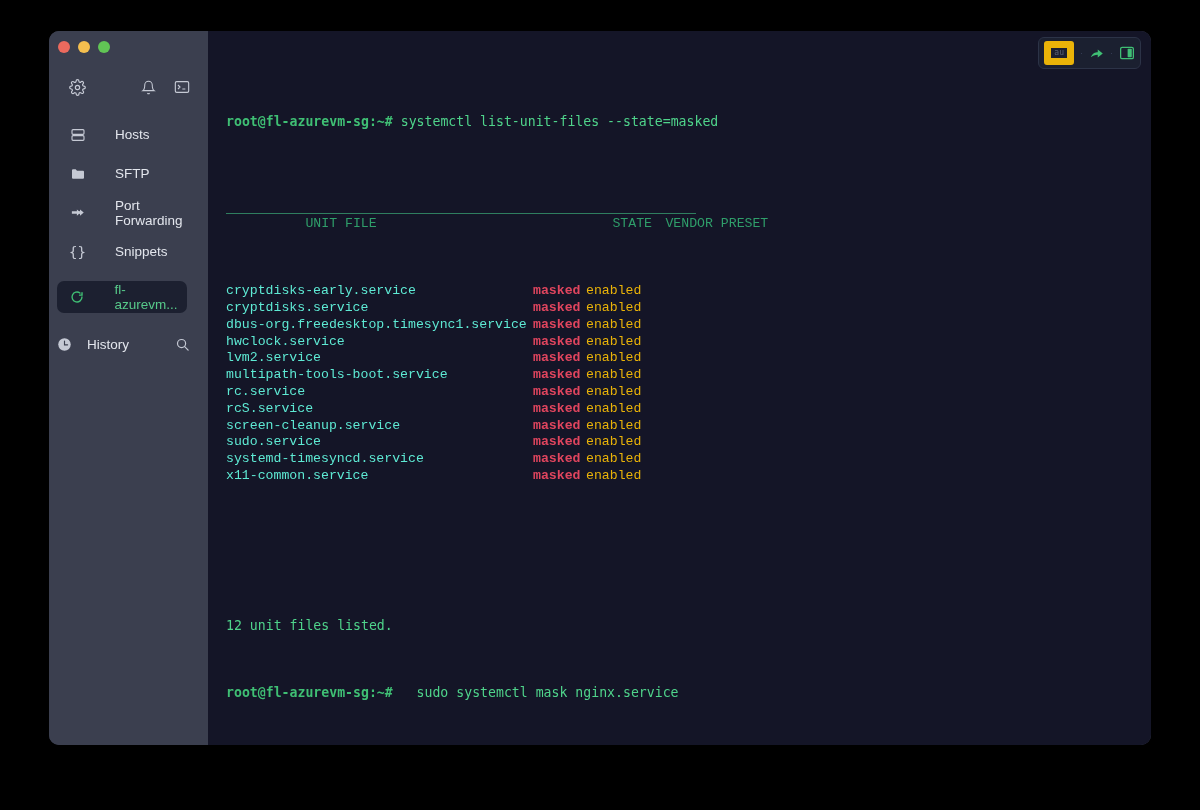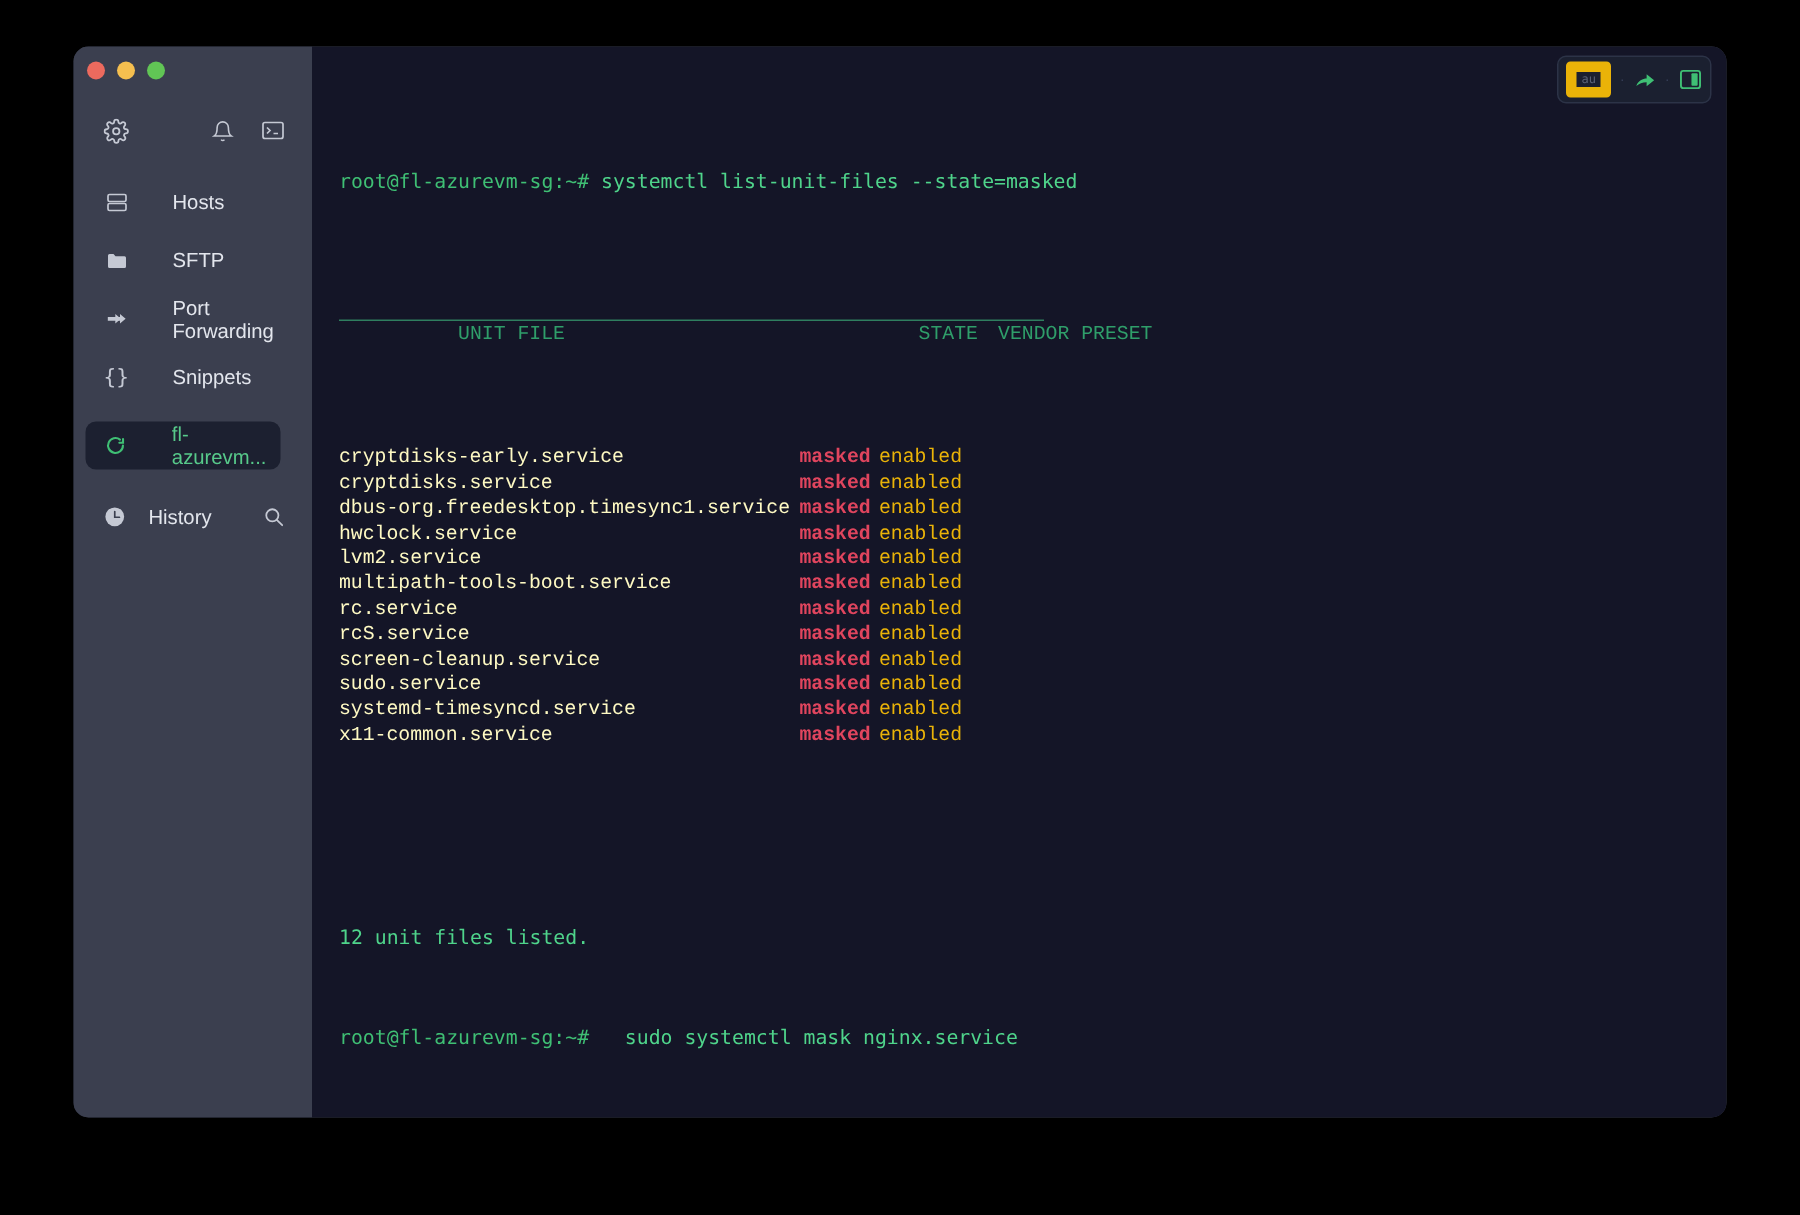--- a/index.html
+++ b/index.html
@@ -62,21 +62,21 @@
     padding-left:12px;
     height:32px;
     color:#57c98a;
     align-items:center;
   }
   .navitem.active .ic { color:#3fbf74; }
   .navitem.sep-top { margin-top:10px; }
 
   .history-row {
     height:39px; display:flex; align-items:center;
-    padding-left:20px; padding-right:18px; gap:15px;
+    padding-left:8px; padding-right:18px; gap:15px;
     color:#e3e6ed; font-size:13.5px;
     margin-top:12px;
   }
   .history-row .grow { flex:1 1 auto; }
 
   
   .terminal {
     flex:1 1 auto;
     background:#141527;
     position:relative;
@@ -102,23 +102,23 @@
   .tc-ic { color:#3fbf74; display:inline-flex; }
 
   .term-body {
     font-family:"DejaVu Sans Mono", monospace;
     font-size:13.2px;
     line-height:16.8px;
     padding:6px 0 0 18px;
     white-space:pre;
   }
   .line { height:16.8px; position:relative; }
-  .g  { color:#3fbf74; }            
+  .g  { color:#3fbf74;font-weight:bold; }            
   .gm { color:#4fd48b; }            
-  .svc{ color:#fef9c3;margin-top:15px; }            
+  .svc{ color:#5eead4; }            
   .rd { color:#e0455e; font-weight:bold; }
   .en { color:#eab308; }
   .hdr { color:#2f9e6a; }
   .underline-row {
     position:absolute; left:0; bottom:1px;
     height:1px; background:#2f7e5f;
   }
   .colcell { display:inline-block;font-family:Liberation Mono, monospace; }
 
   

